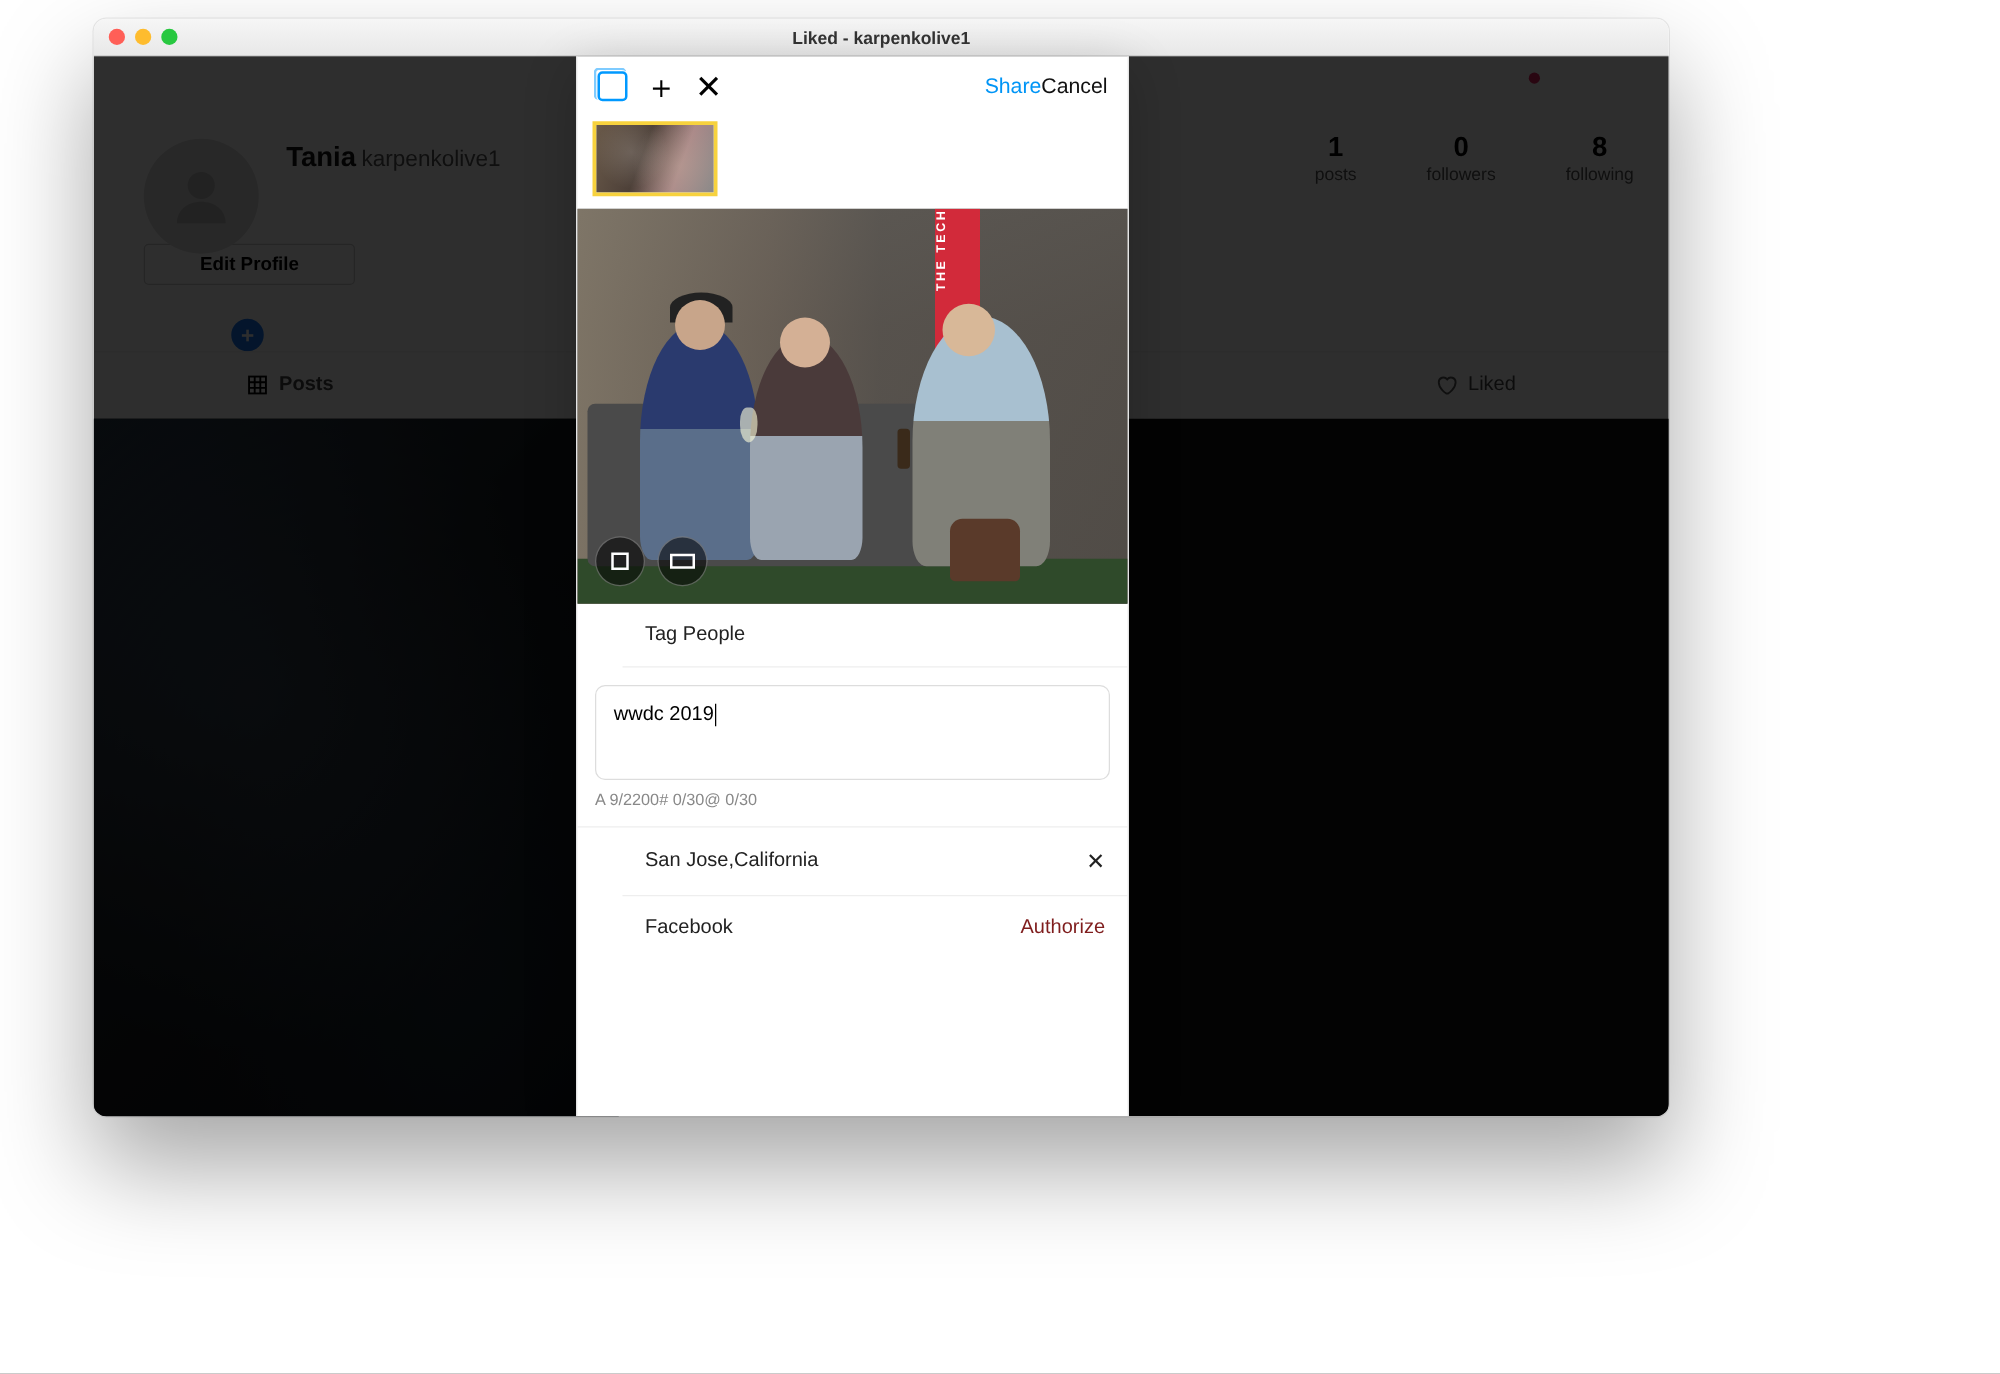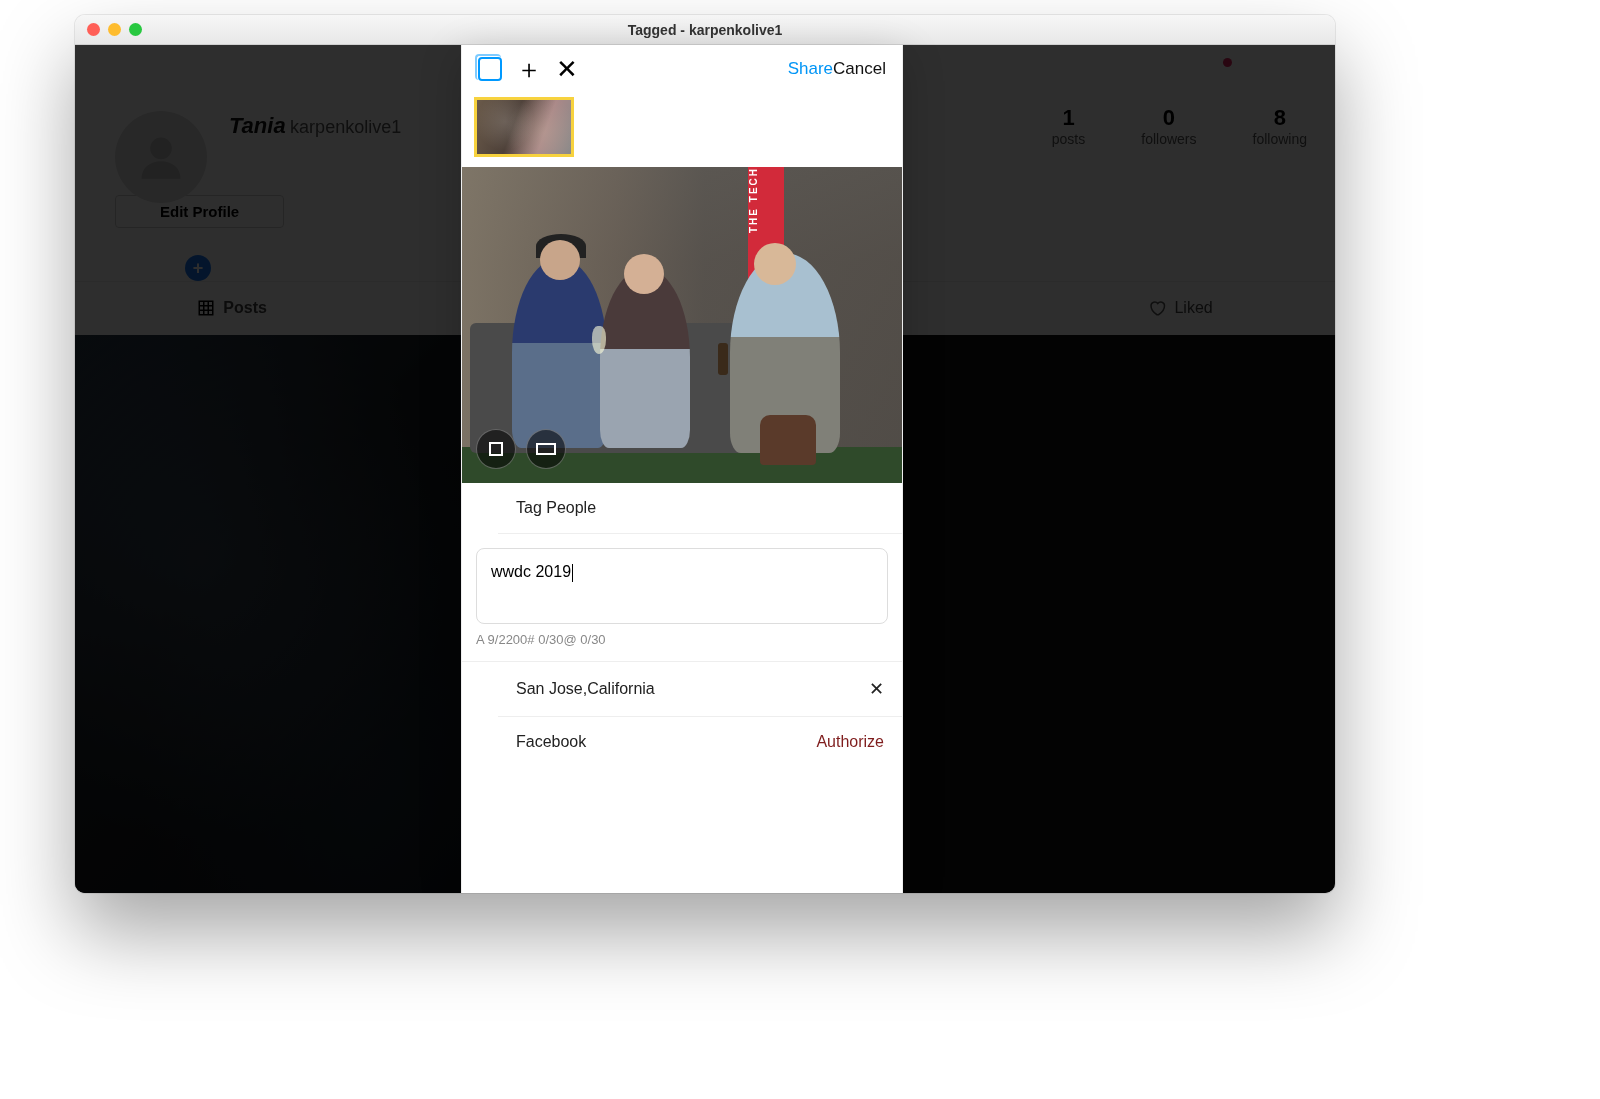--- a/index.html
+++ b/index.html
@@ -66,21 +66,21 @@
     width: 92px; height:92px; border-radius:50%; background:#ddd;
     display:flex; align-items:center; justify-content:center;
   }
   .avatar svg { fill:#bbb; }
   .avatar-add {
     position:absolute; bottom:0; right:-4px; width:26px; height:26px;
     background:#1877f2; border-radius:50%; display:flex;align-items:center;justify-content:center;
     color:#fff; font-size:18px; font-weight:bold;
   }
   .name-block { margin-left: 22px; margin-top: 12px; }
-  .display-name { font-size:22px; font-weight:700; color:#111;font-style:italic; }
+  .display-name { font-size:22px; font-weight:700; color:#111; }
   .username { font-size:18px; color:#555; margin-left:0; font-weight:400; }
   .edit-profile {
     margin-top: 26px; margin-left: -110px;
     padding: 7px 44px; border:1px solid #ccc; border-radius:4px;
     font-size:15px; font-weight:600; background:transparent;
     position:absolute; left:150px; top:124px;
   }
 
   .stats {
     position:absolute; right:28px; top:60px; display:flex; gap:56px; z-index:2;
@@ -215,21 +215,21 @@
 <body>
 
 <div class="mac-window">
 
   <div class="titlebar">
     <div class="traffic-lights">
       <div class="tl red"></div>
       <div class="tl yellow"></div>
       <div class="tl green"></div>
     </div>
-    <div class="titlebar-title">Tagged - karpenkolive1</div>
+    <div class="titlebar-title">Liked - karpenkolive1</div>
   </div>
 
   <div class="app">
 
     <div class="profile-layer">
 
       <div class="toprow">
         <div class="left">
           <span class="icon-btn">
             <svg width="24" height="24" viewBox="0 0 24 24" stroke-width="2">

